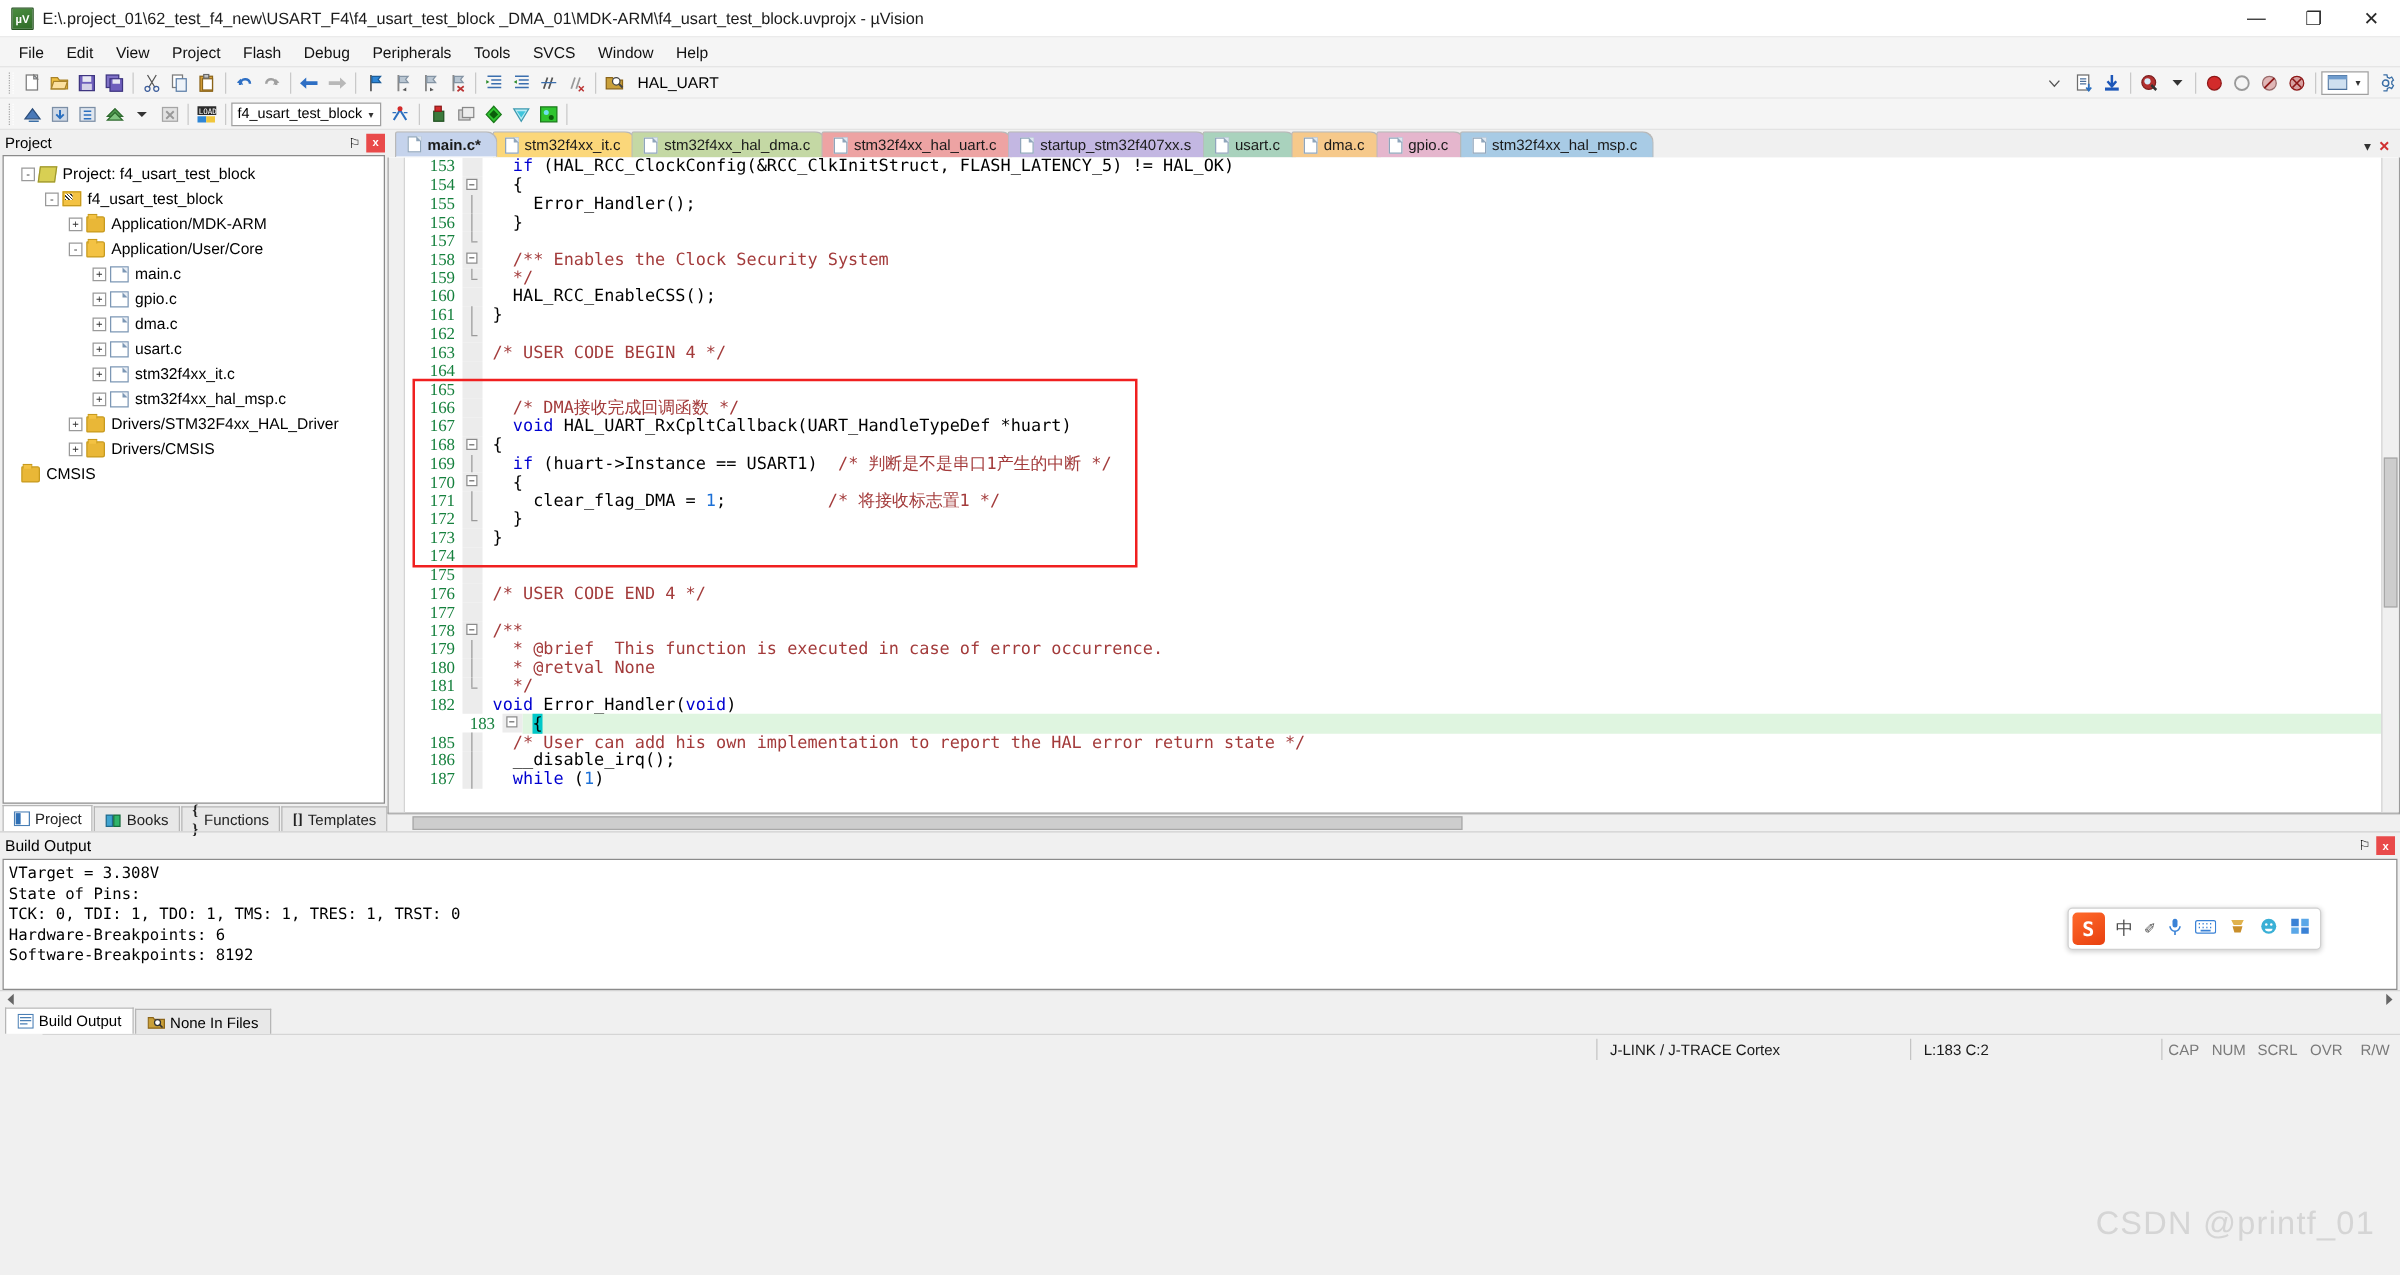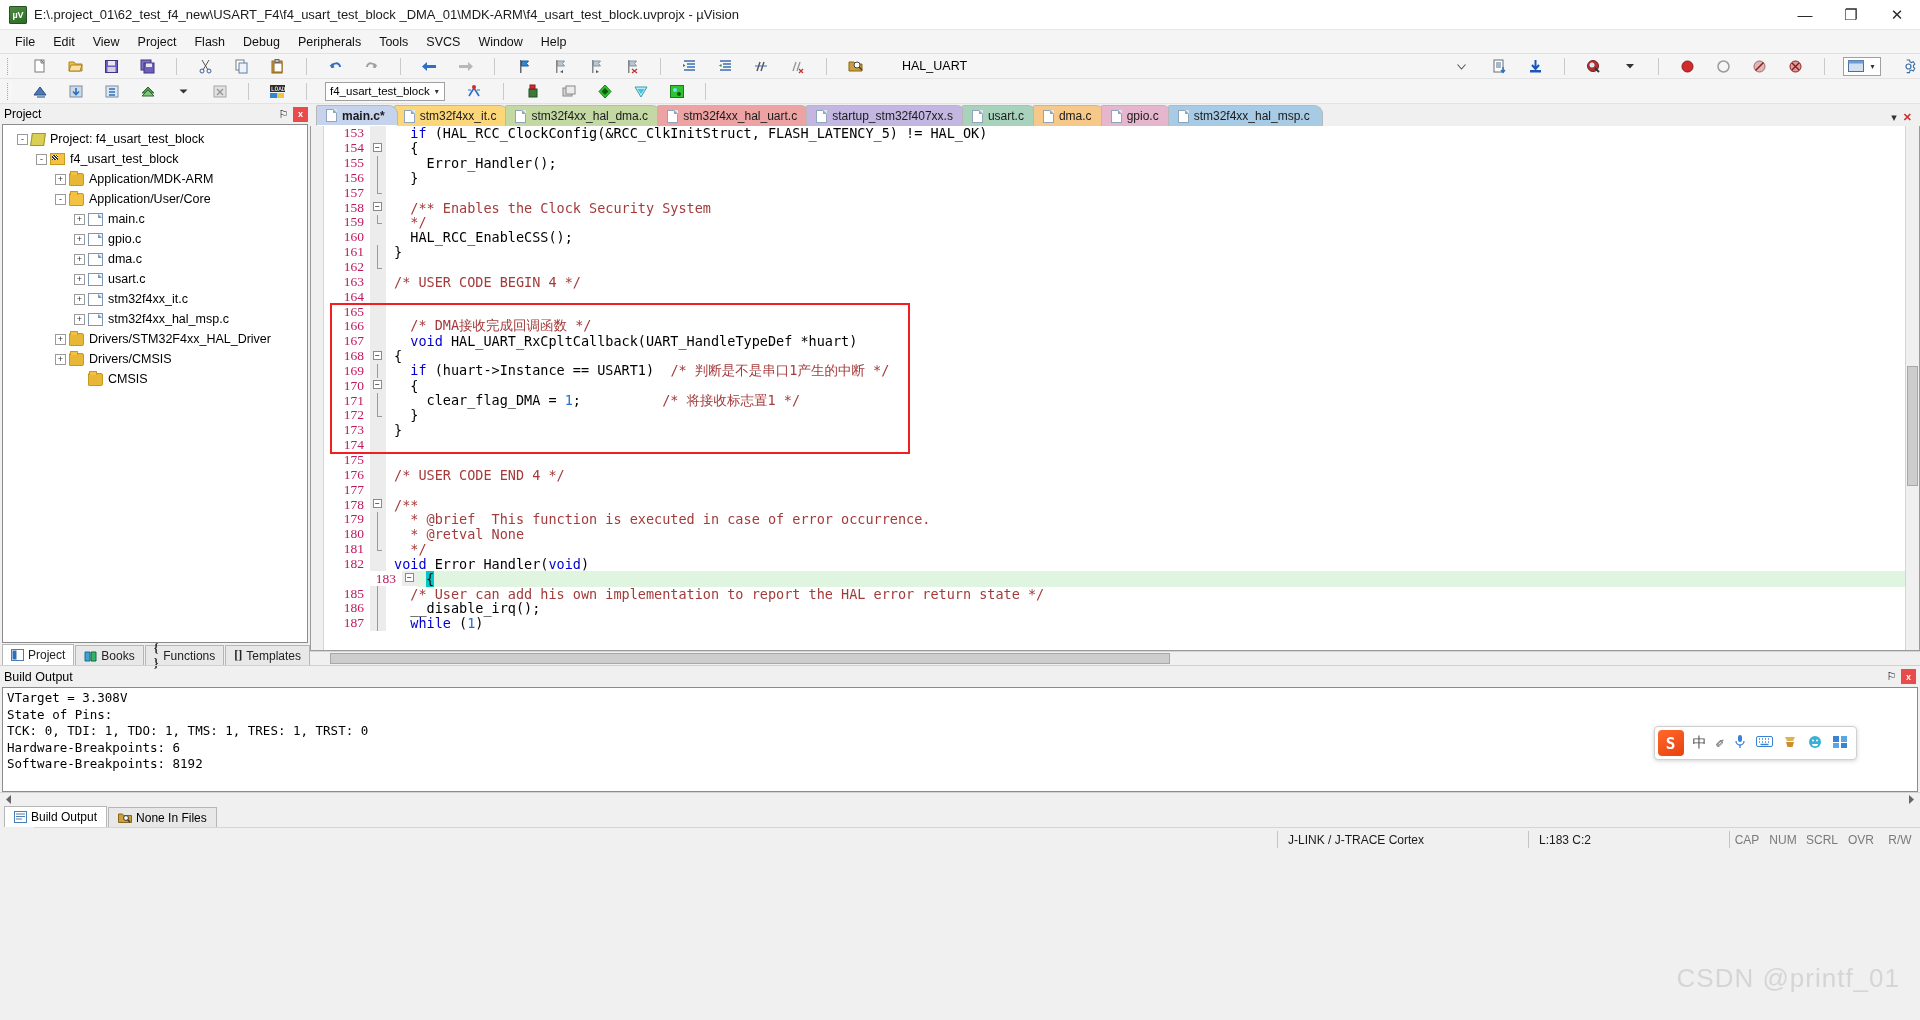--- a/index.html
+++ b/index.html
@@ -31,21 +31,21 @@
   }
   
   .menubar {
     height:24px; background:#f5f5f5; display:flex; align-items:center;
     padding-left:6px; border-bottom:1px solid #e0e0e0;
   }
   .menu-item { padding:3px 9px; font-size:12.5px; color:#111; cursor:default; }
   
   .toolbar {
     height:25px; background:#f5f5f5; display:flex; align-items:center;
-    padding-left:4px; border-bottom:1px solid #e3e3e3; gap:15px;
+    padding-left:4px; border-bottom:1px solid #e3e3e3; gap:1px;
   }
   .tb-grip { width:4px; height:17px; border-left:1px dotted #a8a8a8; border-right:1px dotted #fff; margin:0 3px; }
   .tb-btn {
     width:21px; height:21px; display:flex; align-items:center; justify-content:center;
     border:1px solid transparent; border-radius:2px;
   }
   .tb-sep { width:1px; height:17px; background:#c9c9c9; margin:0 3px; }
   .combo {
     height:19px; border:1px solid #a0a0a0; background:#fff; display:flex;
     align-items:center; font-size:12px; padding-left:4px; color:#000;
@@ -113,21 +113,21 @@
   .etab .fico:after { content:""; position:absolute; right:-1px; top:-1px; border-width:0 4px 4px 0; border-style:solid; border-color:#8fa5bb #dde6ef; }
   .etab.active { font-weight:bold; z-index:5; border-bottom:1px solid #fff; }
   .tabstrip-ctrl { margin-left:auto; display:flex; align-items:center; gap:6px; padding:0 8px 2px 0; }
   .tabstrip-ctrl span { font-size:11px; color:#333; }
   .code-area { flex:1; display:flex; background:#fff; border:1px solid #9b9b9b; border-top:none; position:relative; overflow:hidden; }
   .vscroll-l { width:13px; background:#f0f0f0; border-right:1px solid #d4d4d4; }
   .code-scroll { flex:1; position:relative; overflow:hidden; }
   .code-rows { font-family:"DejaVu Sans Mono", monospace; font-size:13.5px; }
   .crow { height:14.85px; display:flex; align-items:center; white-space:pre; }
   .lnum {
-    width:46px; text-align:right; padding-right:6px; color:#be185d;
+    width:46px; text-align:right; padding-right:6px; color:#15803d;
     background:#fff; font-family:"Liberation Serif", serif; font-size:13.5px; flex:0 0 auto;
   }
   .foldcol { width:16px; background:#ececec; flex:0 0 auto; height:14.85px; position:relative; }
   .fbox {
     position:absolute; left:3px; top:2px; width:9px; height:9px;
     border:1px solid #8a8a8a; background:#fff; font-size:8px; line-height:7px; text-align:center; color:#222;
   }
   .fline { position:absolute; left:7px; top:0; width:1px; height:14.85px; background:#999; }
   .fend { position:absolute; left:7px; top:0; width:1px; height:8px; background:#999; }
   .fend:after { content:""; position:absolute; left:0; top:8px; width:5px; height:1px; background:#999; }
@@ -581,21 +581,21 @@
       <div class="node" style="padding-left:52px">
         <div class="expander">+</div>
         <div class="ico fold closed"></div>
         <span>Drivers/STM32F4xx_HAL_Driver</span>
       </div>
       <div class="node" style="padding-left:52px">
         <div class="expander">+</div>
         <div class="ico fold closed"></div>
         <span>Drivers/CMSIS</span>
       </div>
-      <div class="node" style="padding-left:71px">
+      <div class="node" style="">
         <div class="expander blank"></div>
         <div class="ico fold closed"></div>
         <span>CMSIS</span>
       </div>
     </div>
     <div class="pane-tabs">
       <div class="pane-tab active">
         <svg width="13" height="12">
             <rect x="0.5" y="0.5" width="12" height="11" fill="#fff" stroke="#4a7fb5"></rect>
             <rect x="1.5" y="1.5" width="4" height="9" fill="#2f6fb5"></rect>

